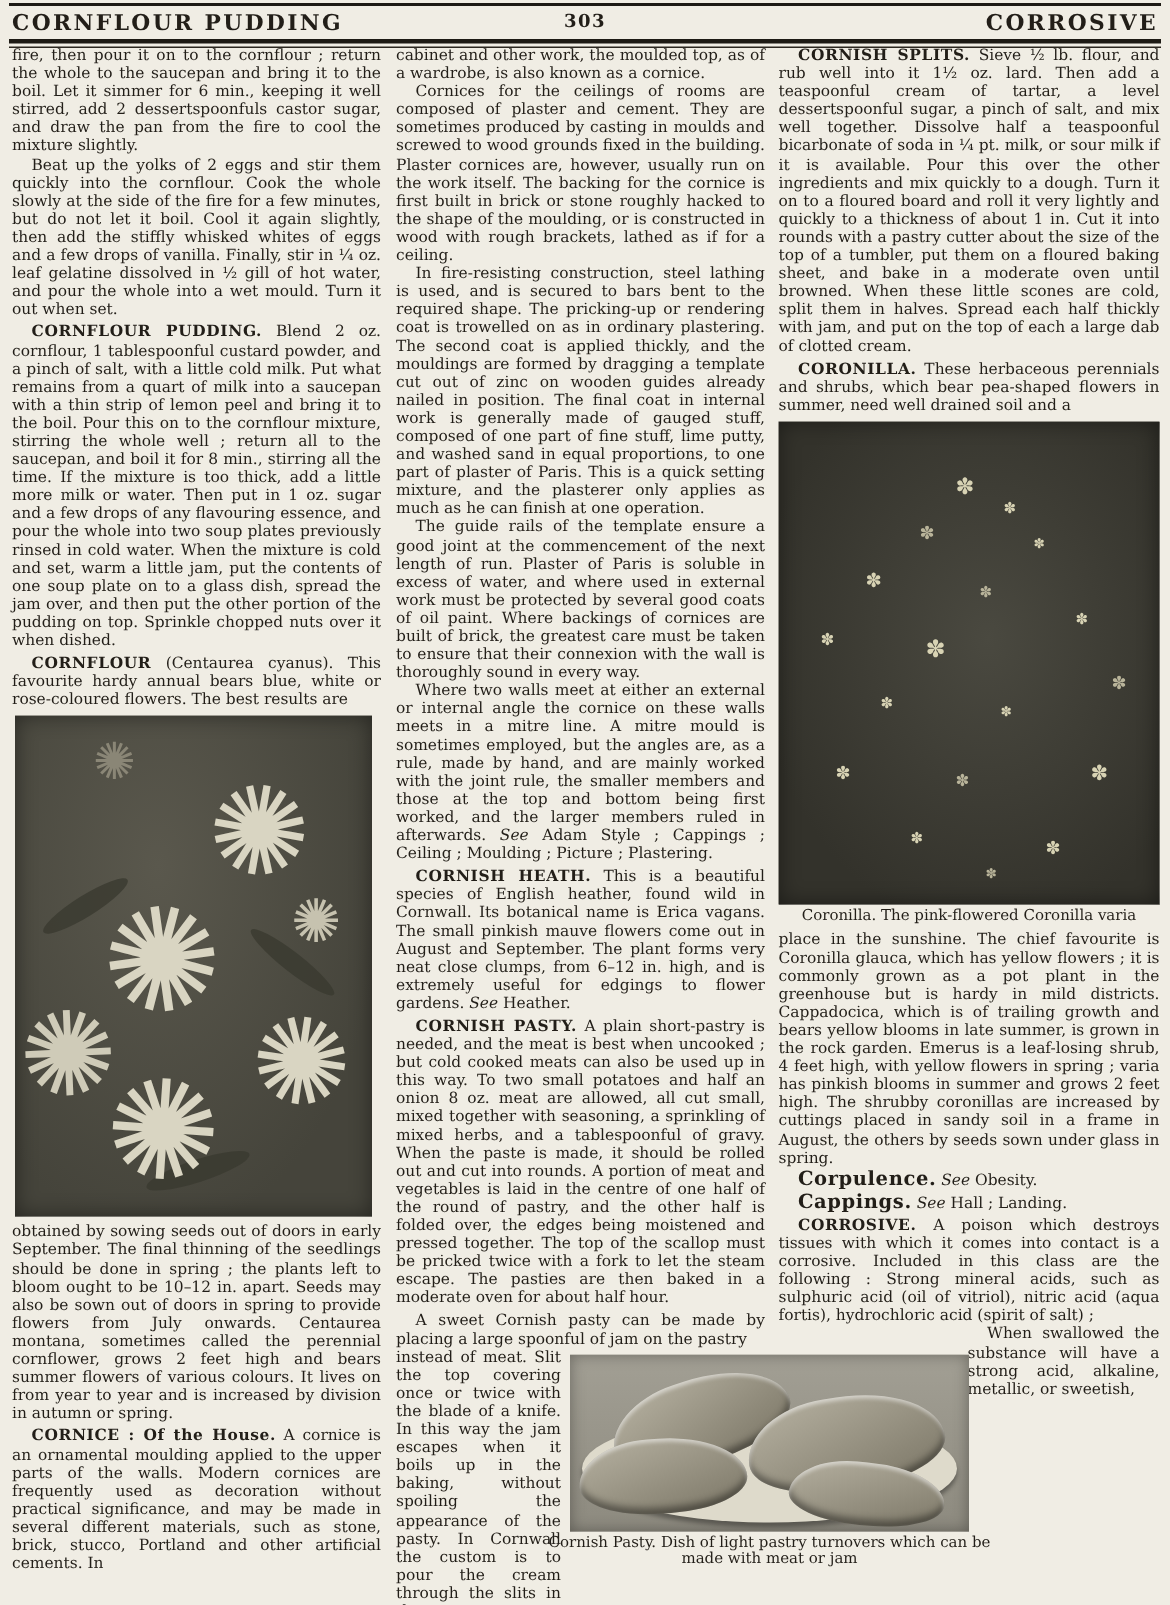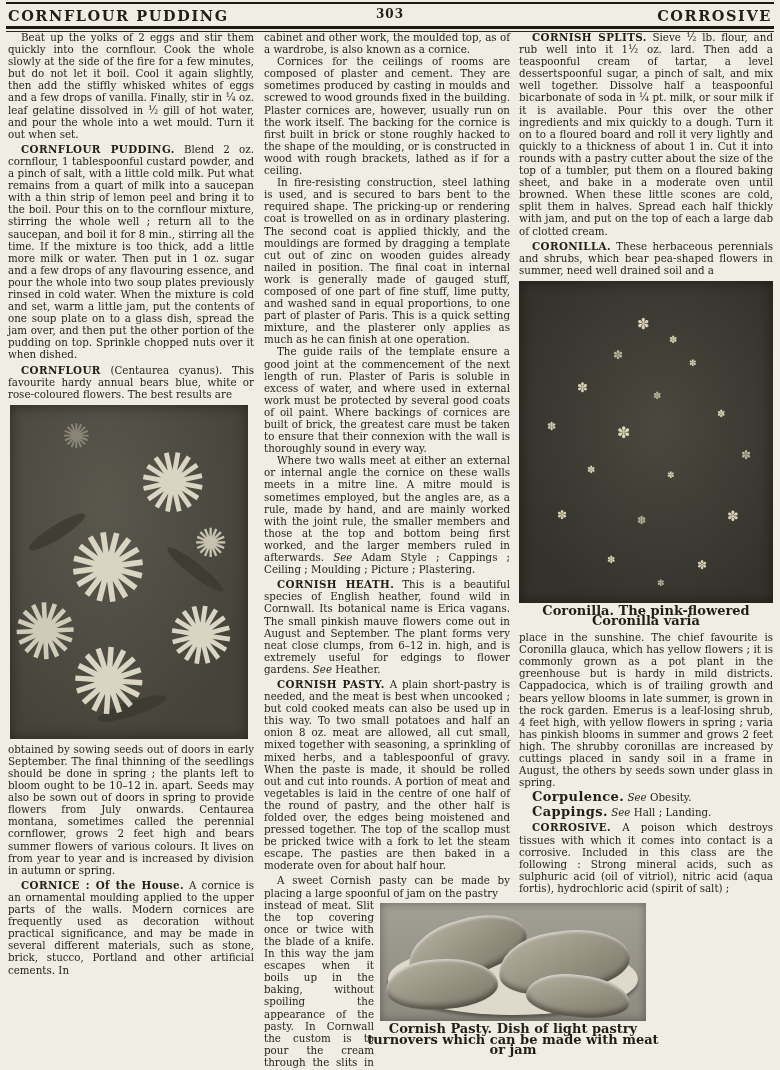--- a/index.html
+++ b/index.html
@@ -22,21 +22,21 @@
   p{margin:0;text-indent:13px;}
   p.flush{text-indent:0;}
   .entry{margin-top:3px;}
   .hw{font-weight:bold;letter-spacing:.4px;}
   .see{font-style:italic;}
   .xref{margin-top:3px;}
   .xref .hw{font-size:13px;}
   
   figure{margin:0;}
   .photo{position:relative;overflow:hidden;box-shadow:inset 0 0 14px rgba(0,0,0,.45);}
-  .cap{font-size:13px;font-weight:bold;text-align:center;line-height:10.6px;margin-top:3px;}
+  .cap{font-size:10px;font-weight:normal;text-align:center;line-height:10.6px;margin-top:3px;}
   .fig-cf{margin:5px 0 2px;}
   .cf-photo{width:238px;height:334px;margin-left:2px;
             background:radial-gradient(ellipse at 40% 30%, #5a584d, #45443b 75%);}
   .fl{position:absolute;color:#d9d5c2;font-family:"DejaVu Sans",sans-serif;line-height:1;}
   .leaf{position:absolute;background:#3a392f;border-radius:50%;opacity:.8;}
   .fig-cor{margin:5px 0 2px;}
   .cor-photo{width:254px;height:322px;
              background:radial-gradient(ellipse at 55% 45%, #4a4940, #33322b 78%);}
   .bl{position:absolute;color:#d8d3b4;font-family:"DejaVu Sans",sans-serif;line-height:1;}
   
@@ -63,20 +63,21 @@
     <div class="header-row">
       <span class="h-title">CORNFLOUR PUDDING</span>
       <span class="h-page">303</span>
       <span class="h-title">CORROSIVE</span>
     </div>
     <div class="rule-thick"></div>
     <div class="rule-thin"></div>
   </div>
 
   <div class="col col1">
+    <p class="flush">fire, then pour it on to the cornflour ; return the whole to the saucepan and bring it to the boil. Let it simmer for 6 min., keeping it well stirred, add 2 dessertspoonfuls castor sugar, and draw the pan from the fire to cool the mixture slightly.</p>
     <p>Beat up the yolks of 2 eggs and stir them quickly into the cornflour. Cook the whole slowly at the side of the fire for a few minutes, but do not let it boil. Cool it again slightly, then add the stiffly whisked whites of eggs and a few drops of vanilla. Finally, stir in ¼ oz. leaf gelatine dissolved in ½ gill of hot water, and pour the whole into a wet mould. Turn it out when set.</p>
     <p class="entry"><span class="hw">CORNFLOUR PUDDING.</span> <span>Blend 2 oz. cornflour, 1 tablespoonful custard powder, and a pinch of salt, with a little cold milk. Put what remains from a quart of milk into a saucepan with a thin strip of lemon peel and bring it to the boil. Pour this on to the cornflour mixture, stirring the whole well ; return all to the saucepan, and boil it for 8 min., stirring all the time. If the mixture is too thick, add a little more milk or water. Then put in 1 oz. sugar and a few drops of any flavouring essence, and pour the whole into two soup plates previously rinsed in cold water. When the mixture is cold and set, warm a little jam, put the contents of one soup plate on to a glass dish, spread the jam over, and then put the other portion of the pudding on top. Sprinkle chopped nuts over it when dished.</span></p>
     <p class="entry"><span class="hw">CORNFLOUR</span> <span>(Centaurea cyanus). This favourite hardy annual bears blue, white or rose-coloured flowers. The best results are</span></p>
 
     <figure class="fig-cf">
       <div class="photo cf-photo">
         <span class="leaf" style="left:14px;top:120px;width:66px;height:14px;transform:rotate(-32deg);"></span>
         <span class="leaf" style="left:150px;top:158px;width:70px;height:13px;transform:rotate(38deg);"></span>
         <span class="leaf" style="left:86px;top:296px;width:72px;height:15px;transform:rotate(-18deg);"></span>
         <span class="fl" style="left:52px;top:14px;font-size:34px;color:#8a8676;">✺</span>
@@ -133,20 +134,21 @@
         <span class="bl" style="left:138px;top:298px;font-size:9px;color:#b9b49a;">✽</span>
       </div>
       <figcaption class="cap">Coronilla. The pink-flowered Coronilla varia</figcaption>
     </figure>
 
     <p class="flush" style="margin-top:4px;">place in the sunshine. The chief favourite is Coronilla glauca, which has yellow flowers ; it is commonly grown as a pot plant in the greenhouse but is hardy in mild districts. Cappadocica, which is of trailing growth and bears yellow blooms in late summer, is grown in the rock garden. Emerus is a leaf-losing shrub, 4 feet high, with yellow flowers in spring ; varia has pinkish blooms in summer and grows 2 feet high. The shrubby coronillas are increased by cuttings placed in sandy soil in a frame in August, the others by seeds sown under glass in spring.</p>
     <p class="xref"><span class="hw">Corpulence.</span> <span class="see">See</span> <span>Obesity.</span></p>
     <p class="xref"><span class="hw">Cappings.</span> <span class="see">See</span> <span>Hall ; Landing.</span></p>
     <p class="entry"><span class="hw">CORROSIVE.</span> <span>A poison which destroys tissues with which it comes into contact is a corrosive. Included in this class are the following : Strong mineral acids, such as sulphuric acid (oil of vitriol), nitric acid (aqua fortis), hydrochloric acid (spirit of salt) ;</span></p>
     <div class="wrapR">
+      <p>When swallowed the substance will have a strong acid, alkaline, metallic, or sweetish,</p>
     </div>
   </div>
 
   <figure class="pasty-fig">
     <div class="pasty-photo">
       <div class="plate"></div>
       <div class="pastyshape" style="left:26px;top:16px;width:122px;height:56px;transform:rotate(-18deg);"></div>
       <div class="pastyshape" style="left:118px;top:28px;width:132px;height:62px;transform:rotate(-9deg);"></div>
       <div class="pastyshape" style="left:6px;top:56px;width:112px;height:50px;transform:rotate(-4deg);"></div>
       <div class="pastyshape" style="left:146px;top:72px;width:104px;height:42px;transform:rotate(5deg);"></div>

